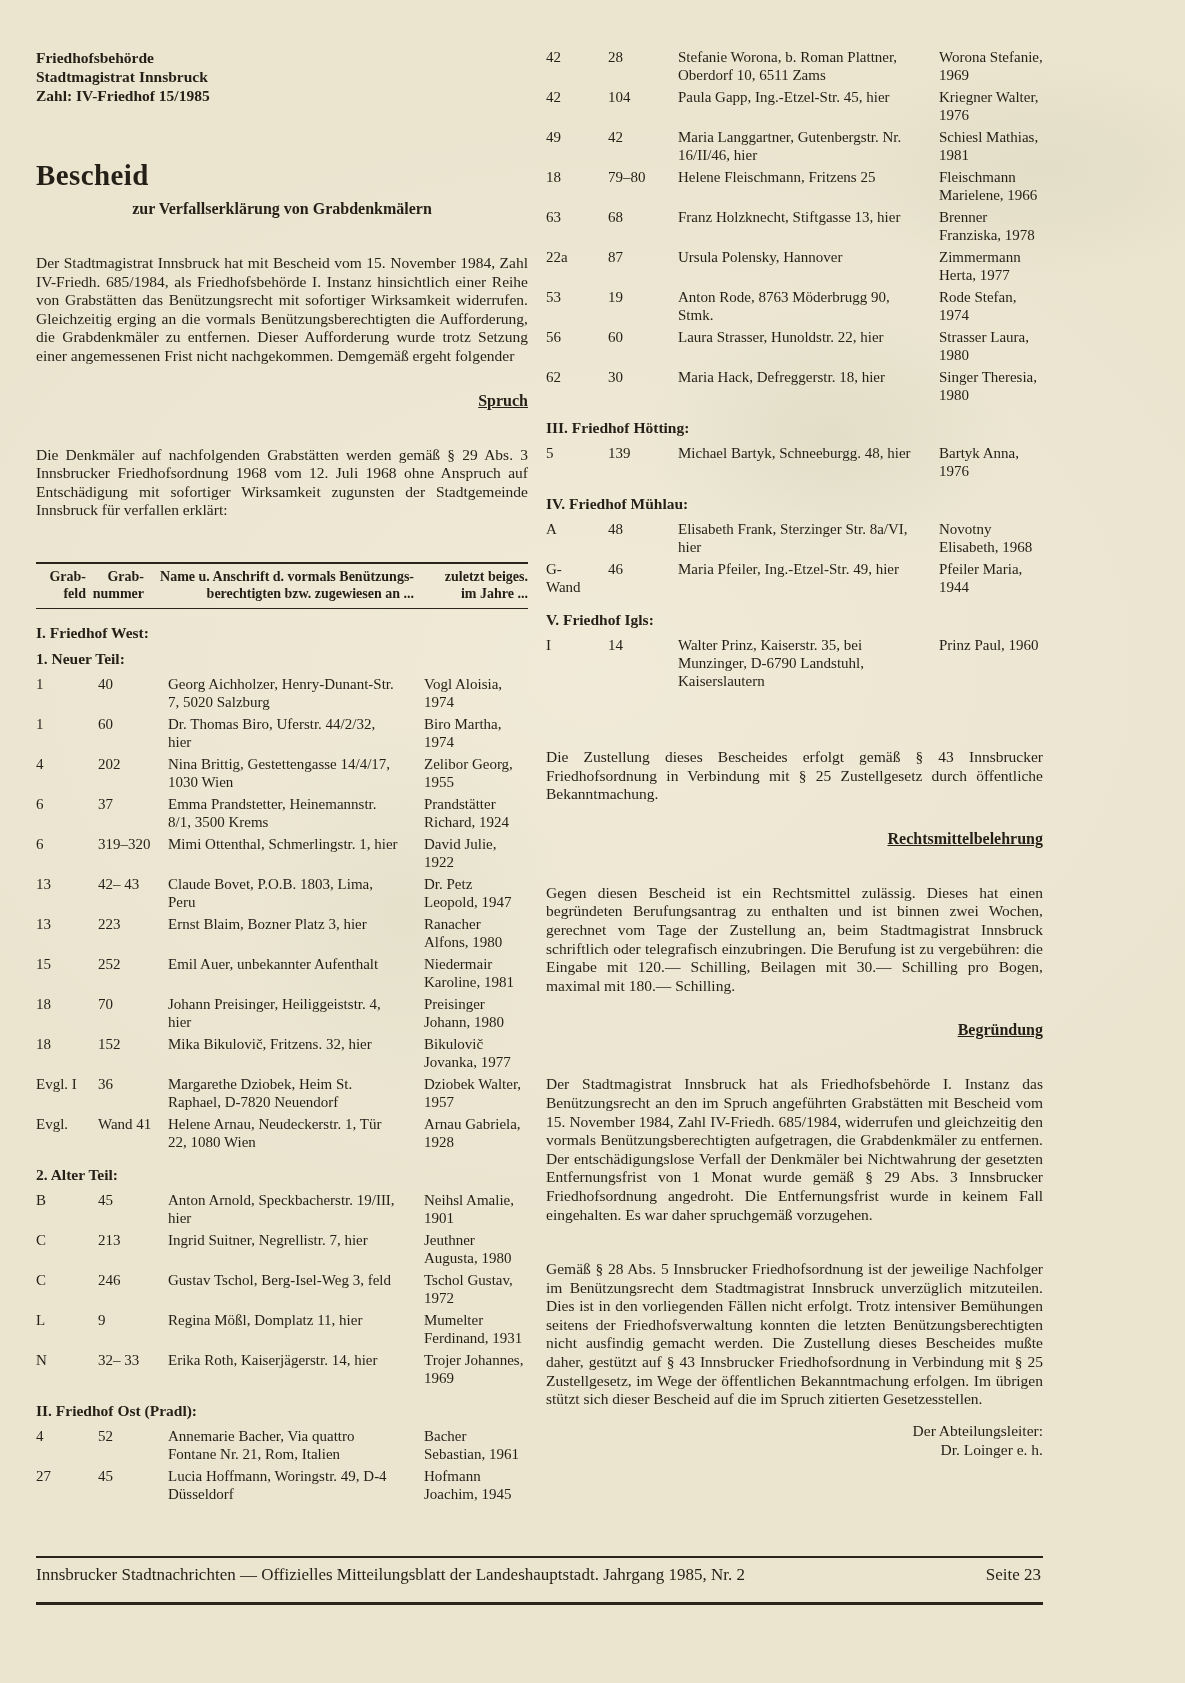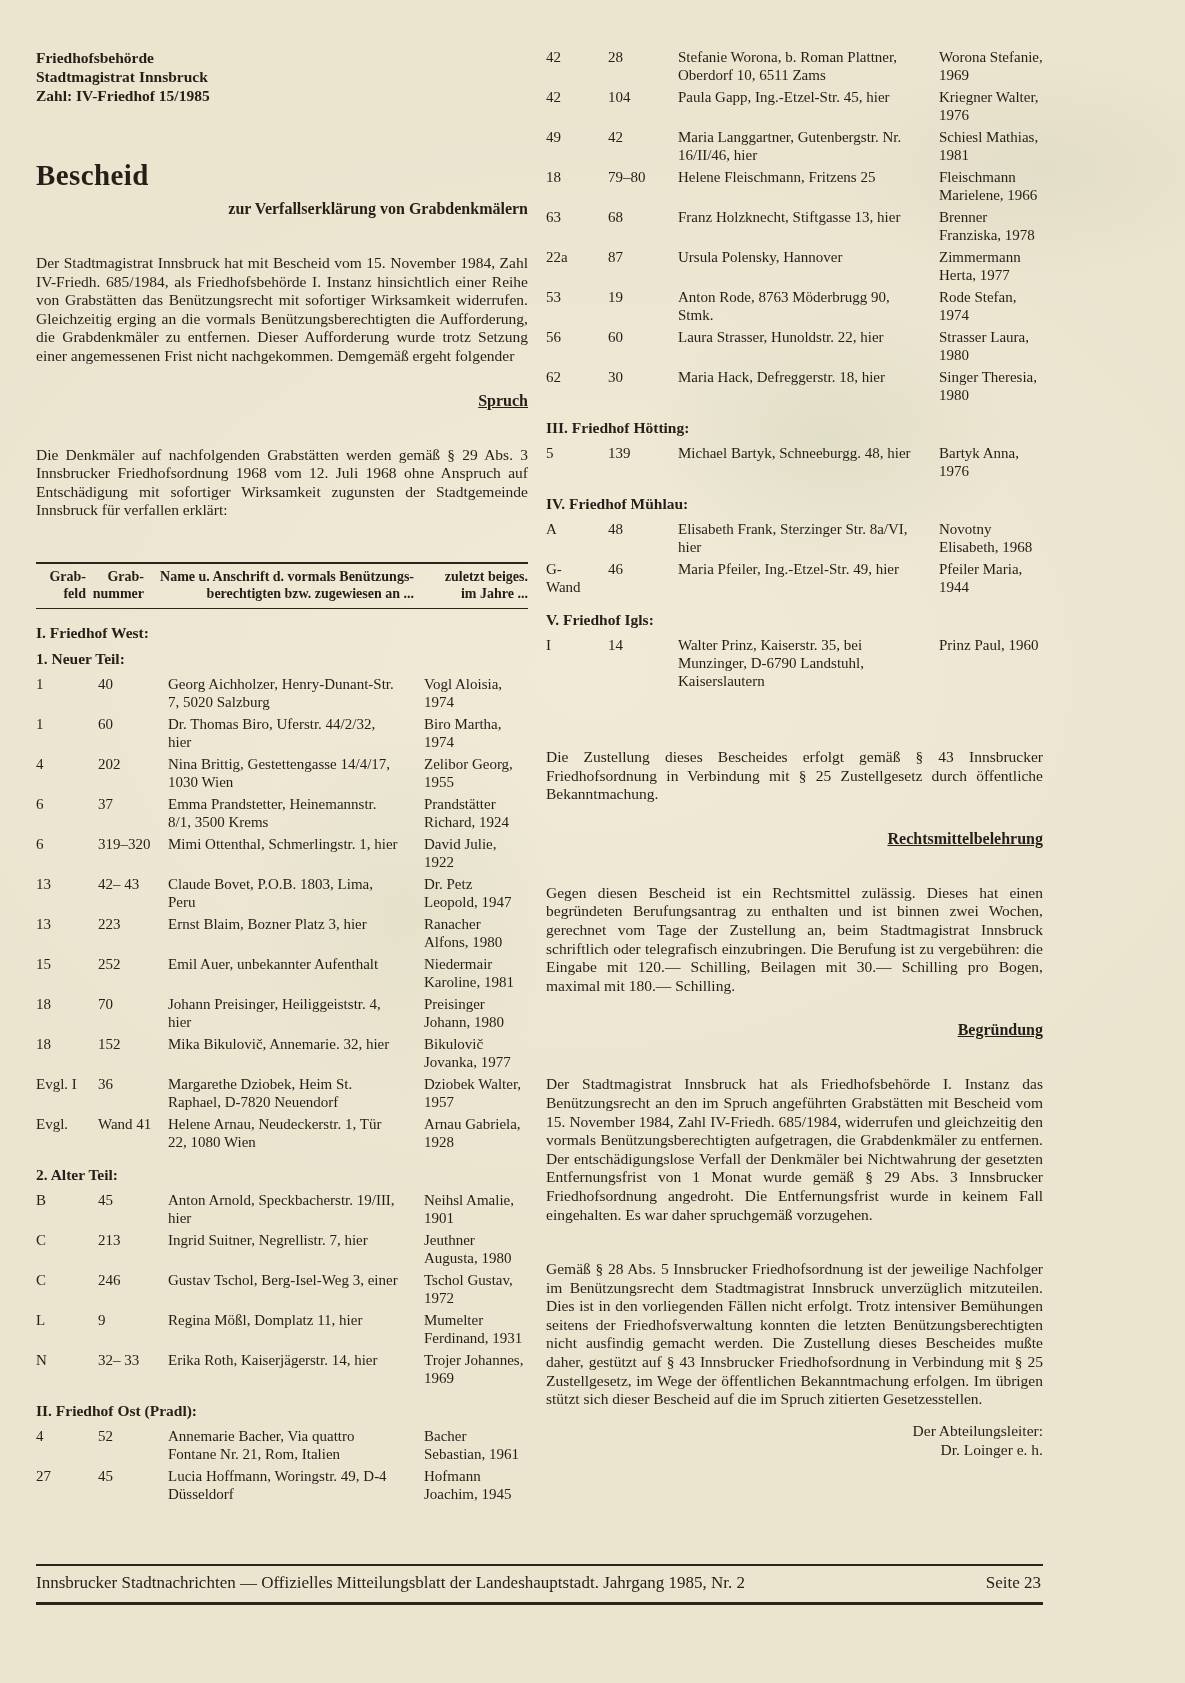--- a/index.html
+++ b/index.html
@@ -18,21 +18,21 @@
     padding:48px 142px 78px 36px;
     display:flex; flex-direction:column;
     overflow:hidden;
   }
   .columns { display:flex; flex:1 1 auto; min-height:0; }
   .col-left { width:492px; flex:none; margin-right:18px; }
   .col-right { flex:1 1 auto; min-width:0; }
 
   .doc-header { font-weight:bold; font-size:15.5px; line-height:19px; margin-bottom:54px; }
   .title { font-size:29px; font-weight:bold; letter-spacing:0.4px; margin-bottom:8px; }
-  .subtitle { font-size:16px; font-weight:bold; text-align:right; margin-bottom:26px; }
+  .subtitle { font-size:16px; font-weight:bold; text-align:center; margin-bottom:26px; }
   .para { font-size:15.5px; line-height:18.6px; text-align:justify;margin-top:36px; }
   .center-heading { font-weight:bold; font-size:16px; text-align:right; margin:26px 0 22px;text-decoration:underline; }
 
   .tbl-header {
     display:flex; margin-top:42px;
     border-top:2.5px solid #2a241a; border-bottom:1.5px solid #2a241a;
     padding:4px 0 6px;
     font-weight:bold; font-size:14px; line-height:17px;
   }
   .tbl-header .cell { white-space:pre;text-align:right; }
@@ -46,21 +46,21 @@
   .tbl-row { display:flex; font-size:15px; line-height:18px; margin-bottom:4px;gap:12px; }
   .tbl-heading { font-weight:bold; font-size:15.5px; line-height:19px; margin:14px 0 7px; }
   .tbl-heading + .tbl-heading { margin-top:0; }
 
   .zustellung { margin-top:58px; }
   .signature { margin-top:12px; text-align:right; font-size:15.5px; line-height:19.5px; }
 
   .footer {
     margin-top:auto; flex:none;
     border-top:2px solid #2a241a; border-bottom:3.5px solid #2a241a;
-    padding:7px 2px 9px 0;
+    padding:7px 2px 17px 0;
     display:flex; justify-content:space-between; align-items:baseline;
     font-size:17px;
   }
 </style>
 </head>
 <body>
 
 <div class="page">
   <div class="columns">
 
@@ -143,21 +143,21 @@
           </div>
           <div class="tbl-row">
             <div class="cell cell-feld">18</div>
             <div class="cell cell-nummer">70</div>
             <div class="cell cell-name">Johann Preisinger, Heiliggeiststr. 4, hier</div>
             <div class="cell cell-beiges">Preisinger Johann, 1980</div>
           </div>
           <div class="tbl-row">
             <div class="cell cell-feld">18</div>
             <div class="cell cell-nummer">152</div>
-            <div class="cell cell-name">Mika Bikulovič, Annemarie. 32, hier</div>
+            <div class="cell cell-name">Mika Bikulovič, Fritzens. 32, hier</div>
             <div class="cell cell-beiges">Bikulovič Jovanka, 1977</div>
           </div>
           <div class="tbl-row">
             <div class="cell cell-feld">Evgl. I</div>
             <div class="cell cell-nummer">36</div>
             <div class="cell cell-name">Margarethe Dziobek, Heim St. Raphael, D-7820 Neuendorf</div>
             <div class="cell cell-beiges">Dziobek Walter, 1957</div>
           </div>
           <div class="tbl-row">
             <div class="cell cell-feld">Evgl.</div>
@@ -174,21 +174,21 @@
           </div>
           <div class="tbl-row">
             <div class="cell cell-feld">C</div>
             <div class="cell cell-nummer">213</div>
             <div class="cell cell-name">Ingrid Suitner, Negrellistr. 7, hier</div>
             <div class="cell cell-beiges">Jeuthner Augusta, 1980</div>
           </div>
           <div class="tbl-row">
             <div class="cell cell-feld">C</div>
             <div class="cell cell-nummer">246</div>
-            <div class="cell cell-name">Gustav Tschol, Berg-Isel-Weg 3, einer</div>
+            <div class="cell cell-name">Gustav Tschol, Berg-Isel-Weg 3, feld</div>
             <div class="cell cell-beiges">Tschol Gustav, 1972</div>
           </div>
           <div class="tbl-row">
             <div class="cell cell-feld">L</div>
             <div class="cell cell-nummer">9</div>
             <div class="cell cell-name">Regina Mößl, Domplatz 11, hier</div>
             <div class="cell cell-beiges">Mumelter Ferdinand, 1931</div>
           </div>
           <div class="tbl-row">
             <div class="cell cell-feld">N</div>

